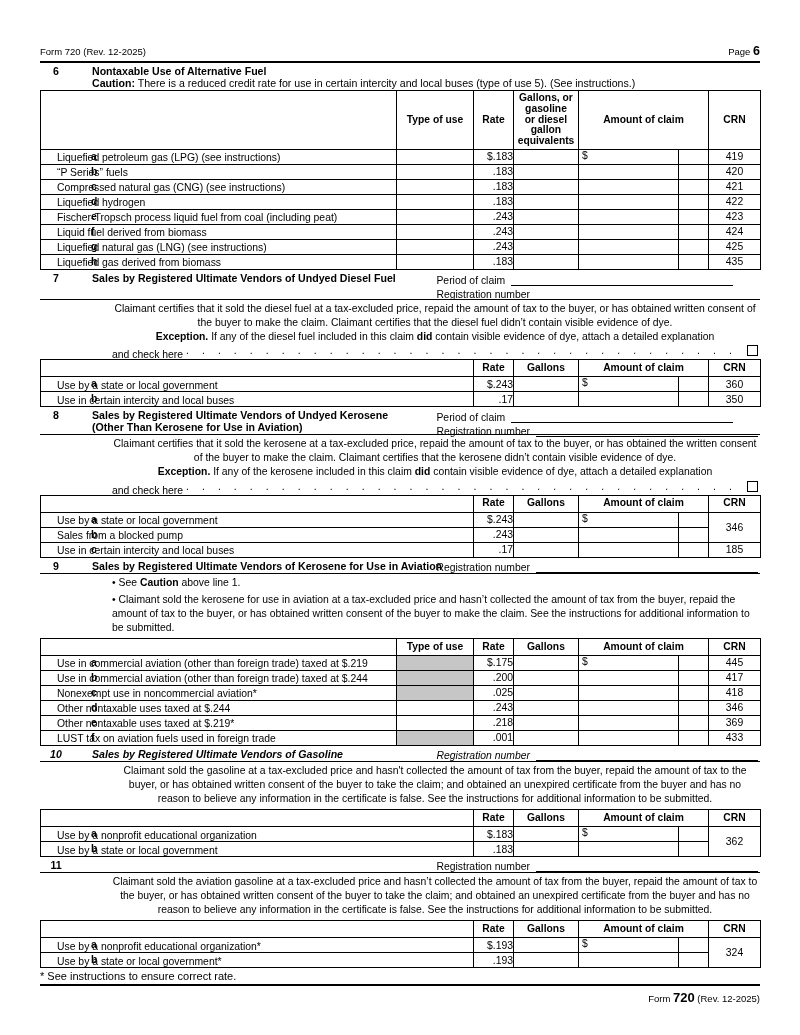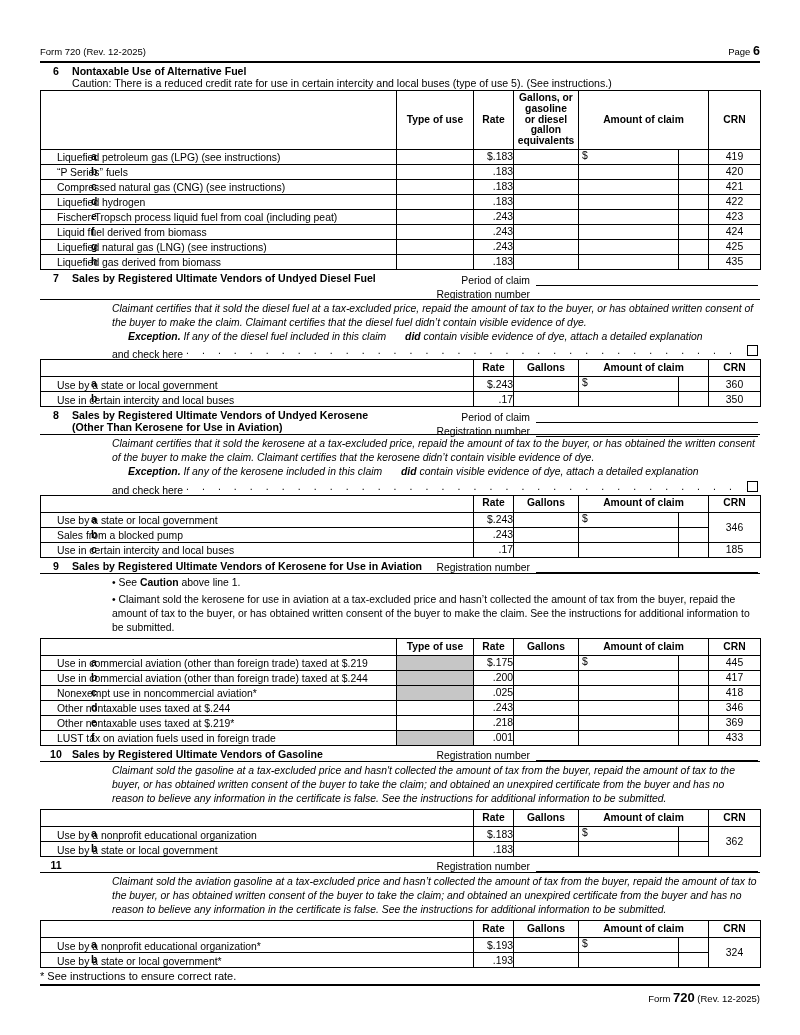--- a/index.html
+++ b/index.html
@@ -42,52 +42,51 @@
     padding: 2px 0 1px 0;
   }
   .secnum {
     width: 32px;
     flex: 0 0 32px;
     text-align: center;
     font-weight: bold;
     font-size: 10.6px;
   }
   .sectitle { font-weight: bold; }
-  .secbody { flex: 1; }
+  .secbody { flex: 1; margin-left: 20px; }
   .capt { font-weight: normal; }
-  .capt b { font-weight: normal; }
+  .capt b { font-weight: bold; }
 
   
   .claimbox {
     position: absolute;
     font-size: 10.4px;
   }
   .claimrow {
     display: flex;
     align-items: flex-end;
-    justify-content: flex-end;
+    justify-content: flex-start;
     height: 14px;
   }
   .claimlabel { white-space: nowrap; padding-right: 6px; }
   .claimline {
     width: 222px;
     border-bottom: 1px solid #000;
     height: 12px;
   }
 
   
   .para {
     font-size: 10.4px;
     line-height: 14.1px;
     padding-left: 72px;
     padding-right: 2px;
-    text-align: left;
-    font-style: italic;
-  }
-  .para b { font-weight: bold; margin-left: 16px; }
+    text-align: center;
+  }
+  .para b { font-weight: bold; }
   .bullet { padding-left: 72px; font-size: 10.4px; line-height: 14.1px; }
 
   .checkline {
     position: relative;
     padding-left: 72px;
     font-size: 10.4px;
     line-height: 14.1px;
     height: 15px;
   }
   .leader {
@@ -544,21 +543,21 @@
       <td class="shade"></td>
       <td class="rate">.001</td>
       <td class="gal"></td>
       <td class="amt"></td>
       <td class="cents"></td>
       <td class="crn">433</td>
     </tr>
   </tbody>
     </table>
 
-  <div style="position:relative;">
+  <div style="position:relative;font-style:italic;">
     <div class="secline">
       <div class="secnum">10</div>
       <div class="secbody">
         <div class="sectitle">Sales by Registered Ultimate Vendors of Gasoline</div>
       </div>
     </div>
     <div class="claimbox" style="right:2px; top:1px;">
       <div class="claimrow">
         <span class="claimlabel">Registration number</span>
         <span class="claimline"></span>

